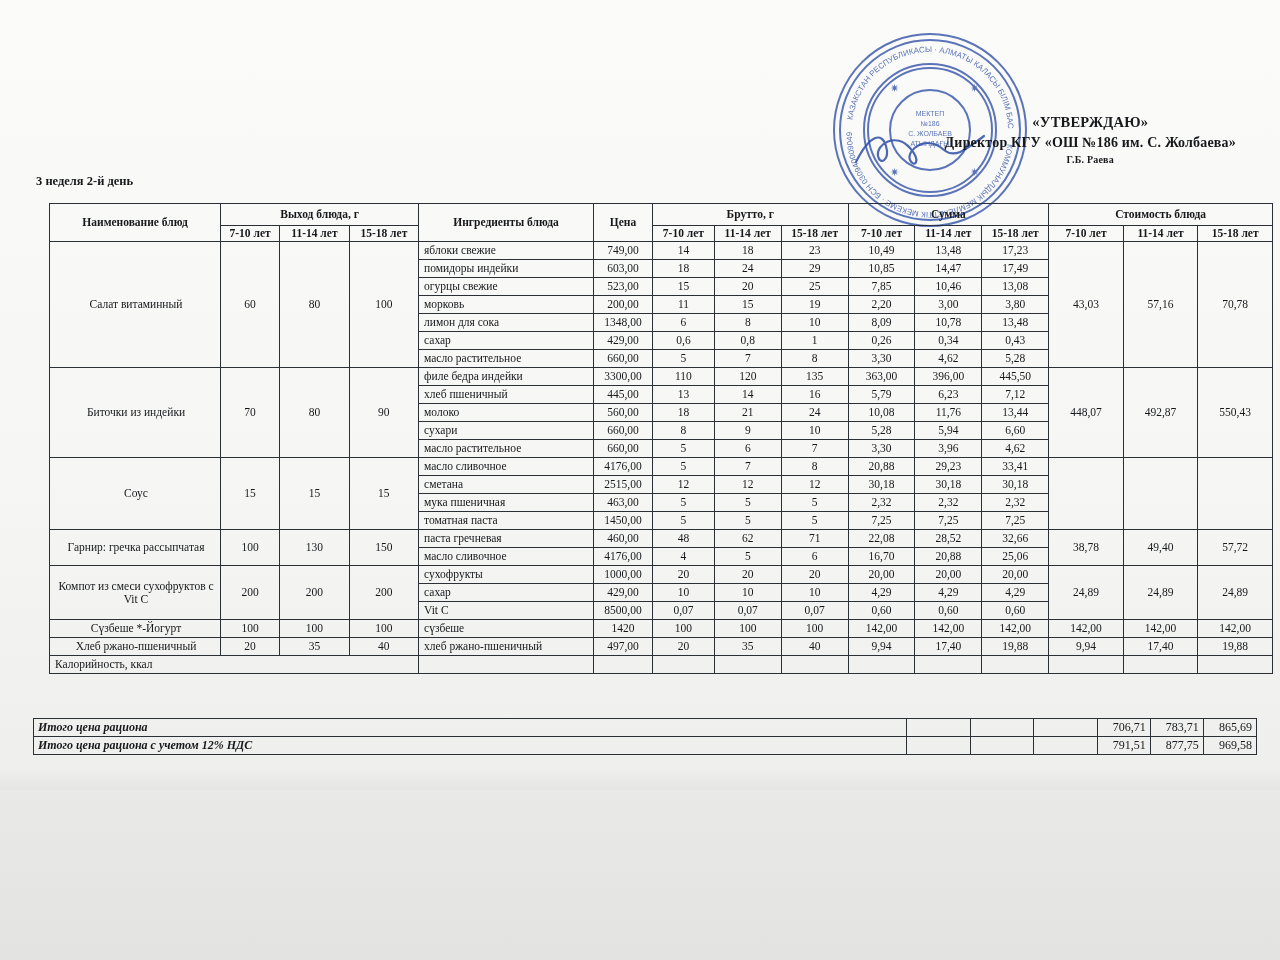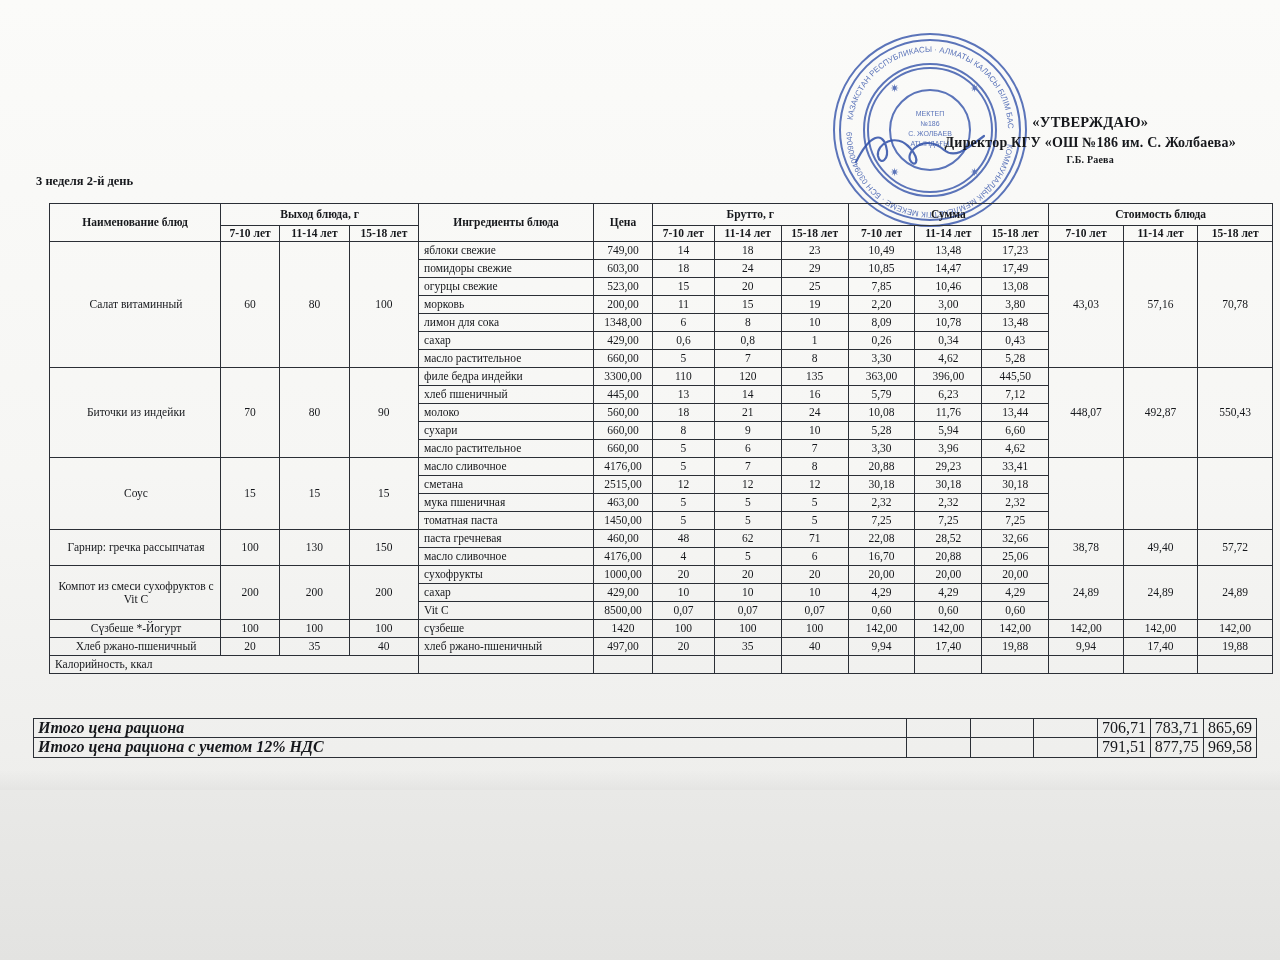--- a/index.html
+++ b/index.html
@@ -78,21 +78,21 @@
   tbody tr{height:18px;}
   .hdr-tall{height:22px;}
 
   
   #totals{
     position:absolute;left:33px;top:718px;width:1224px;
   }
   #totals table{border-collapse:collapse;width:100%;table-layout:fixed;}
   #totals td{
     border:1px solid #2b2f36;
-    font-size:16px;
+    font-size:12px;
     height:17px;
     padding:0 4px;
   }
   #totals td.lbl{font-style:italic;font-weight:bold;text-align:left;}
   #totals td.val{text-align:right;font-weight:normal;}
   #totals td.empty{border-left:1px solid #2b2f36;}
 
   .kcal{font-weight:normal;text-align:left;padding-left:5px;}
 </style>
 </head>
@@ -198,21 +198,21 @@
             <td class="num">18</td>
             <td class="num">23</td>
             <td class="num">10,49</td>
             <td class="num">13,48</td>
             <td class="num">17,23</td>
             <td class="num" rowspan="7">43,03</td>
             <td class="num" rowspan="7">57,16</td>
             <td class="num" rowspan="7">70,78</td>
           </tr>
           <tr>
-            <td class="ing">помидоры свежие</td>
+            <td class="ing">помидоры индейки</td>
             <td class="num">603,00</td>
             <td class="num">18</td>
             <td class="num">24</td>
             <td class="num">29</td>
             <td class="num">10,85</td>
             <td class="num">14,47</td>
             <td class="num">17,49</td>
           </tr>
           <tr>
             <td class="ing">огурцы свежие</td>

